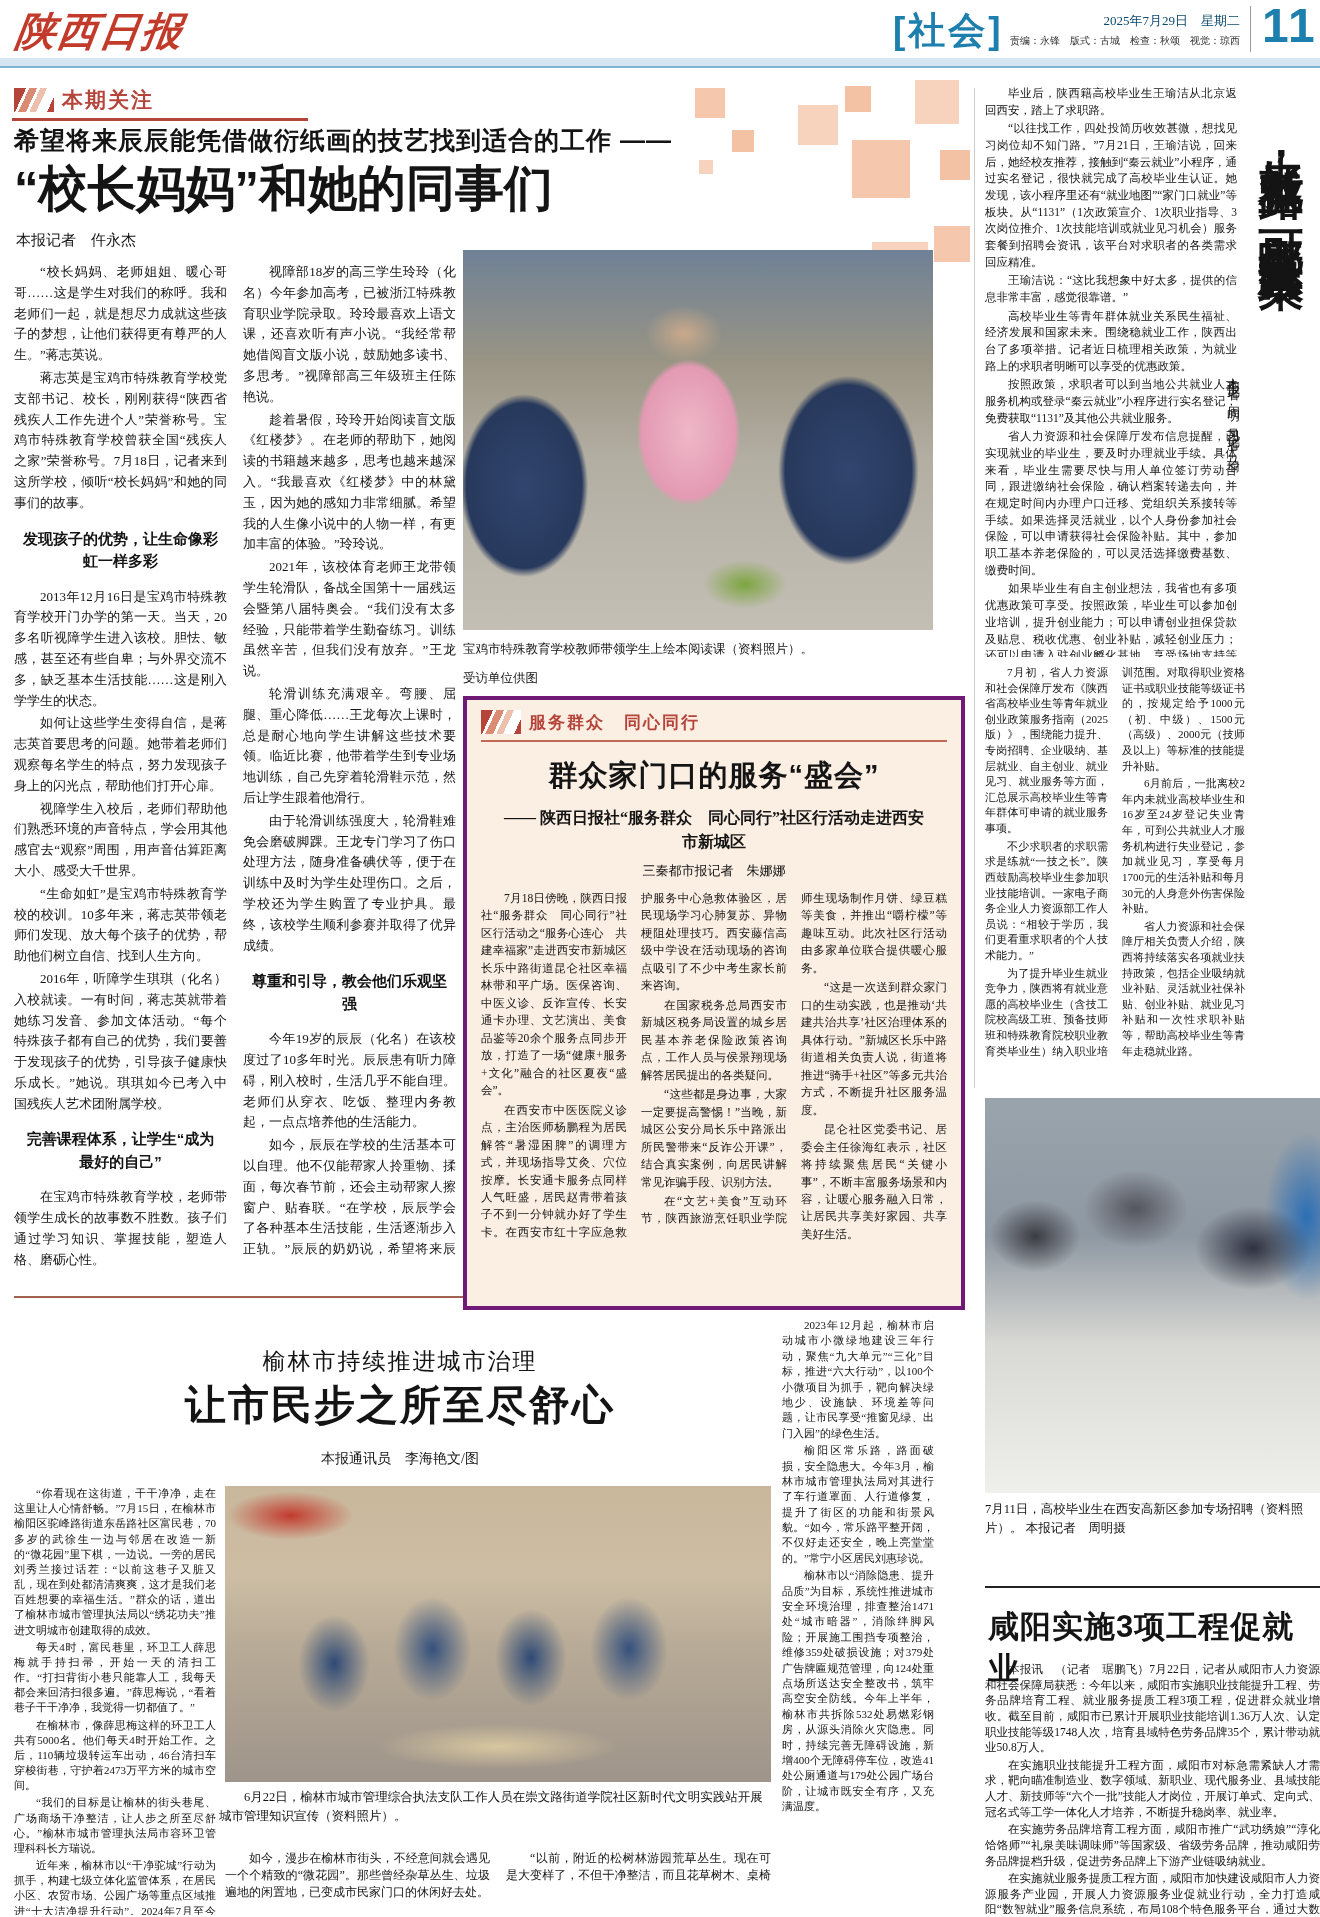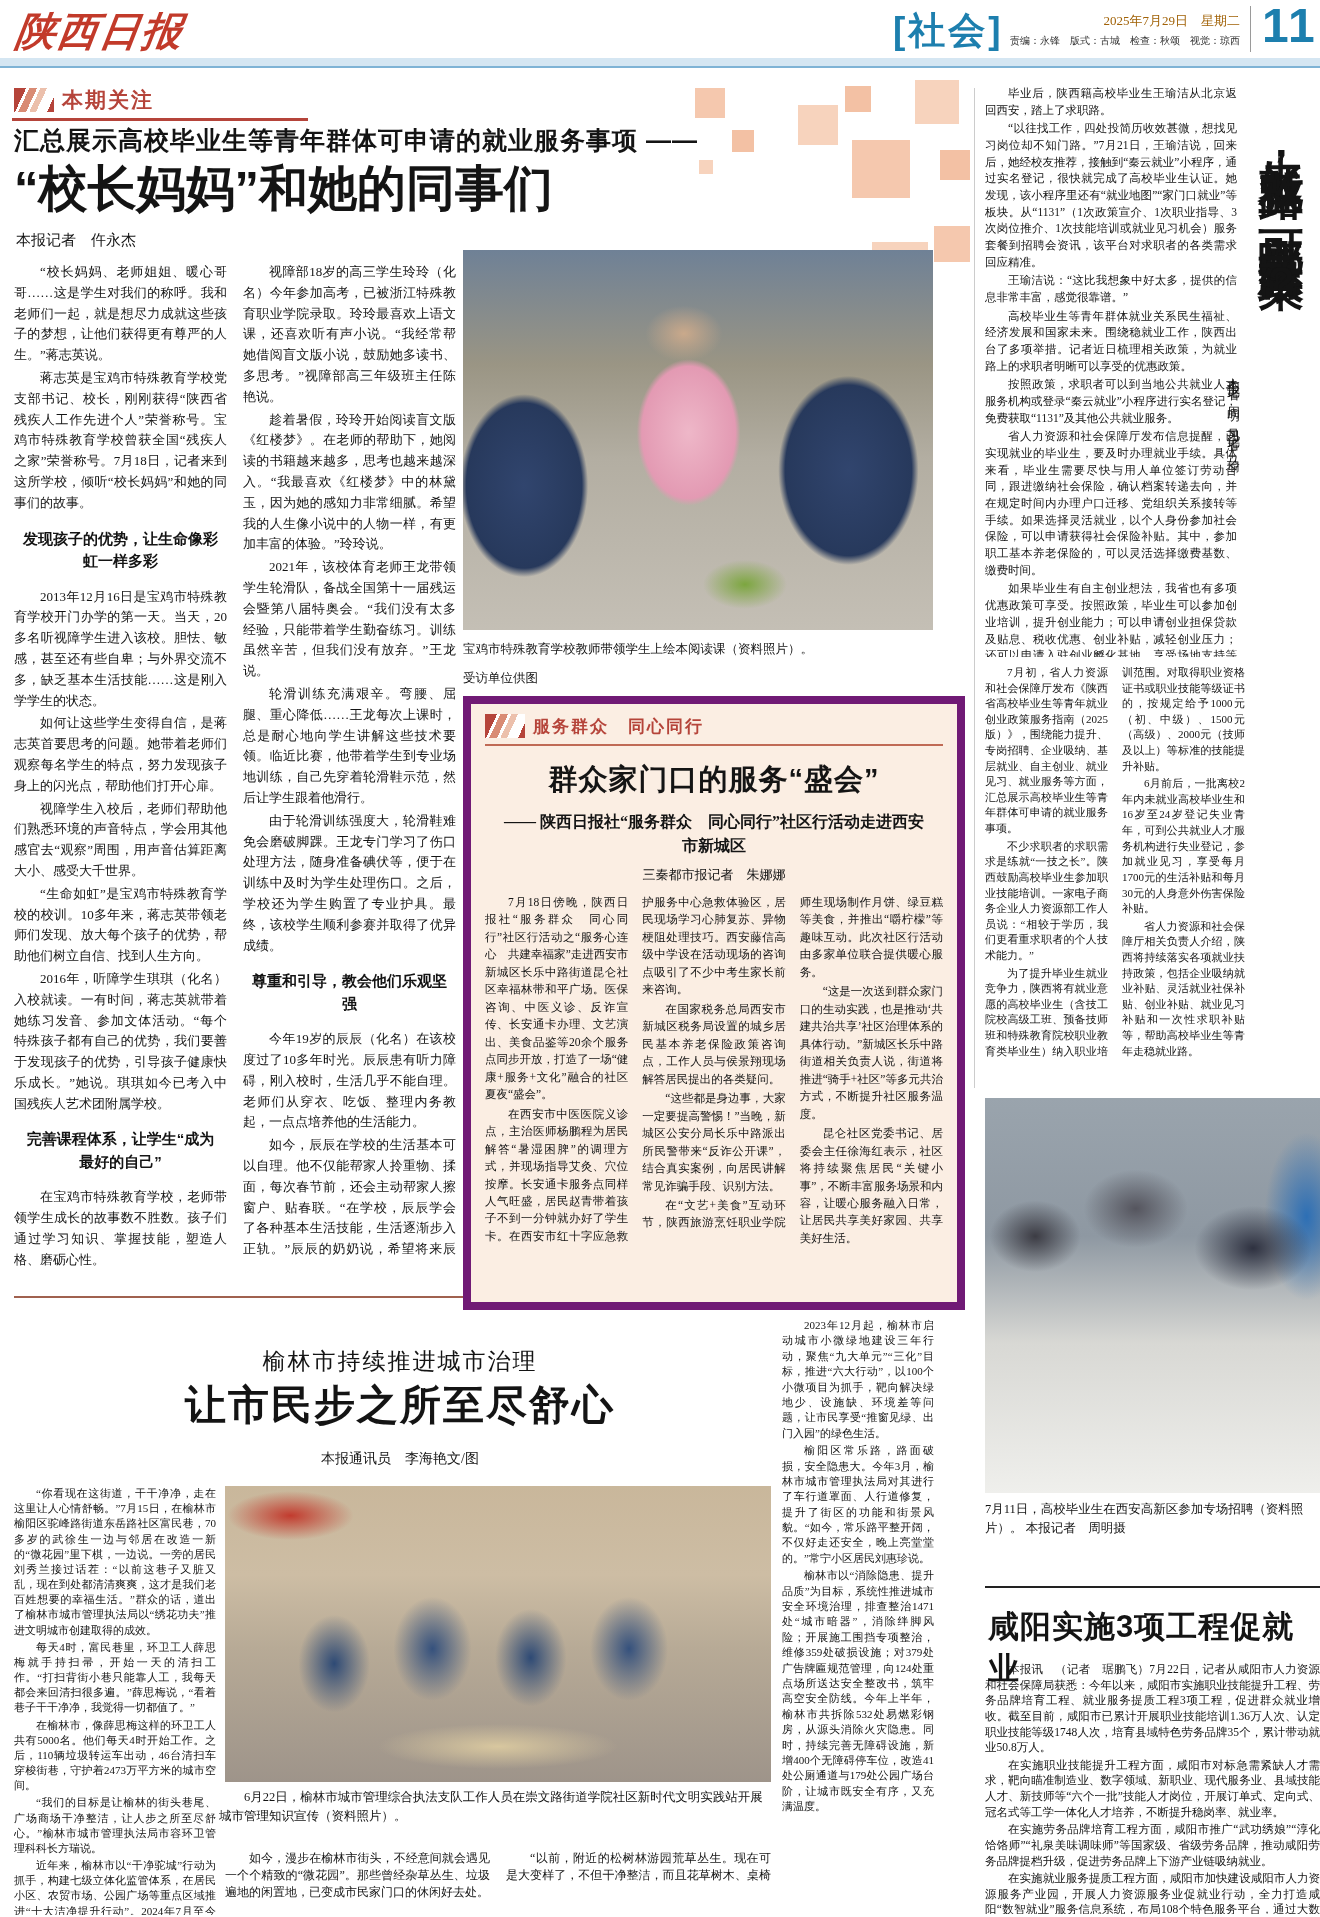--- a/index.html
+++ b/index.html
@@ -3,21 +3,21 @@
 <meta charset="utf-8">
 <style>
   html,body{margin:0;padding:0;background:#e8e8e8;}
   .page{position:relative;width:1320px;height:1917px;background:#ffffff;overflow:hidden;
         font-family:"Liberation Serif","DejaVu Serif",serif;color:#141414;margin:0 auto;}
   
   .masthead{position:absolute;left:16px;top:4px;font-size:40px;font-weight:bold;
             color:#c23a2a;transform:skewX(-8deg);letter-spacing:2px;font-style:italic;}
   .section-title{position:absolute;left:893px;top:6px;font-size:37px;font-weight:bold;
             color:#1d7fae;font-family:Liberation Sans, sans-serif;letter-spacing:3px;}
-  .hdr-date{position:absolute;left:1060px;top:12px;width:180px;text-align:right;font-size:13px;color:#a16207;}
+  .hdr-date{position:absolute;left:1060px;top:12px;width:180px;text-align:right;font-size:13px;color:#0c4a6e;}
   .hdr-staff{position:absolute;left:1000px;top:34px;width:240px;text-align:right;font-size:10px;color:#333;}
   .hdr-divider{position:absolute;left:1250px;top:6px;width:1px;height:46px;background:#9a9a9a;}
   .page-number{position:absolute;left:1262px;top:-2px;font-size:48px;font-weight:bold;color:#1d7fae;
             font-family:"Liberation Sans","DejaVu Sans",sans-serif;letter-spacing:2px;}
   .blue-band{position:absolute;left:0;top:58px;width:1320px;height:8px;background:#d5e6f2;border-bottom:2px solid #7fb3d5;}
   
   .focus-tag{position:absolute;left:14px;top:86px;display:flex;align-items:center;gap:8px;
             font-family:"Liberation Sans","DejaVu Sans",sans-serif;}
   .tag-stripes{display:inline-block;width:40px;height:24px;
             background:repeating-linear-gradient(115deg,#b5443a 0 11px,#ffffff 11px 14px,#d98b74 14px 21px,#ffffff 21px 24px,#ecc0ac 24px 30px,#ffffff 30px 40px);}
@@ -43,21 +43,21 @@
       radial-gradient(ellipse 115px 155px at 82% 58%,#31456e 0%,#27395c 55%,rgba(0,0,0,0) 61%),
       radial-gradient(ellipse 60px 35px at 60% 88%,#7ca63f 0%,rgba(0,0,0,0) 70%),
       linear-gradient(180deg,#6f8196 0%,#9a9584 30%,#b3aea2 55%,#c4bfb5 100%);}
   .photo-caption{position:absolute;font-size:12.5px;line-height:1.5;display:flex;justify-content:space-between;gap:10px;flex-direction:column;}
   .cap-main{left:463px;top:640px;width:470px;}
   .cap-credit{white-space:nowrap;}
   .col-divider{position:absolute;left:974px;top:88px;width:1px;height:1000px;background:#cccccc;}
   .feature-rule{position:absolute;left:14px;top:1296px;width:950px;height:2px;background:#a0614f;}
   
   .service-box{position:absolute;left:463px;top:696px;width:502px;height:614px;box-sizing:border-box;
-            background:#fbeee3;border:8px solid #701a75;padding:10px 14px;overflow:hidden;}
+            background:#fbeee3;border:4px solid #701a75;padding:10px 14px;overflow:hidden;}
   .svc-tagrow{display:flex;align-items:center;gap:8px;border-bottom:2px solid #c06a55;padding-bottom:6px;}
   .svc-tagrow .t{font-size:17px;font-weight:bold;color:#b5443a;letter-spacing:2px;
             font-family:"Liberation Sans","DejaVu Sans",sans-serif;}
   .svc-headline{font-size:29px;font-weight:900;text-align:center;margin-top:14px;letter-spacing:1px;
             font-family:"Liberation Sans","DejaVu Sans",sans-serif;}
   .svc-subtitle{font-size:16px;font-weight:bold;text-align:center;margin:10px 18px 0 18px;line-height:1.5;}
   .svc-byline{font-size:13px;text-align:center;margin:8px 0 10px 0;}
   .svc-text{column-count:3;column-gap:14px;font-size:11.5px;line-height:1.52;text-align:justify;height:392px;overflow:hidden;}
   
   .emp-col1{position:absolute;left:985px;top:85px;width:252px;height:572px;overflow:hidden;
@@ -127,21 +127,21 @@
   <i class="sq" style="left:915px;top:80px;width:44px;height:44px;background:#f7d3bd"></i>
   <i class="sq" style="left:940px;top:150px;width:30px;height:30px;background:#f3c1a4"></i>
   <i class="sq" style="left:872px;top:242px;width:56px;height:56px;background:#f7d3bd"></i>
   <i class="sq" style="left:934px;top:226px;width:36px;height:36px;background:#f5c8ae"></i>
 
   <div class="focus-tag">
     <span class="tag-stripes"></span>
     <span class="t">本期关注</span>
   </div>
   <div class="focus-rule"></div>
-  <div class="feature-kicker">汇总展示高校毕业生等青年群体可申请的就业服务事项 ——</div>
+  <div class="feature-kicker">希望将来辰辰能凭借做衍纸画的技艺找到适合的工作 ——</div>
   <div class="feature-headline">“校长妈妈”和她的同事们</div>
   <div class="feature-byline">本报记者　仵永杰</div>
   <div class="feature-text">
       <div class="para">“校长妈妈、老师姐姐、暖心哥哥……这是学生对我们的称呼。我和老师们一起，就是想尽力成就这些孩子的梦想，让他们获得更有尊严的人生。”蒋志英说。</div>
       <div class="para">蒋志英是宝鸡市特殊教育学校党支部书记、校长，刚刚获得“陕西省残疾人工作先进个人”荣誉称号。宝鸡市特殊教育学校曾获全国“残疾人之家”荣誉称号。7月18日，记者来到这所学校，倾听“校长妈妈”和她的同事们的故事。</div>
       <div class="subhead">发现孩子的优势，让生命像彩虹一样多彩</div>
       <div class="para">2013年12月16日是宝鸡市特殊教育学校开门办学的第一天。当天，20多名听视障学生进入该校。胆怯、敏感，甚至还有些自卑；与外界交流不多，缺乏基本生活技能……这是刚入学学生的状态。</div>
       <div class="para">如何让这些学生变得自信，是蒋志英首要思考的问题。她带着老师们观察每名学生的特点，努力发现孩子身上的闪光点，帮助他们打开心扉。</div>
       <div class="para">视障学生入校后，老师们帮助他们熟悉环境的声音特点，学会用其他感官去“观察”周围，用声音估算距离大小、感受大千世界。</div>
       <div class="para">“生命如虹”是宝鸡市特殊教育学校的校训。10多年来，蒋志英带领老师们发现、放大每个孩子的优势，帮助他们树立自信、找到人生方向。</div>

